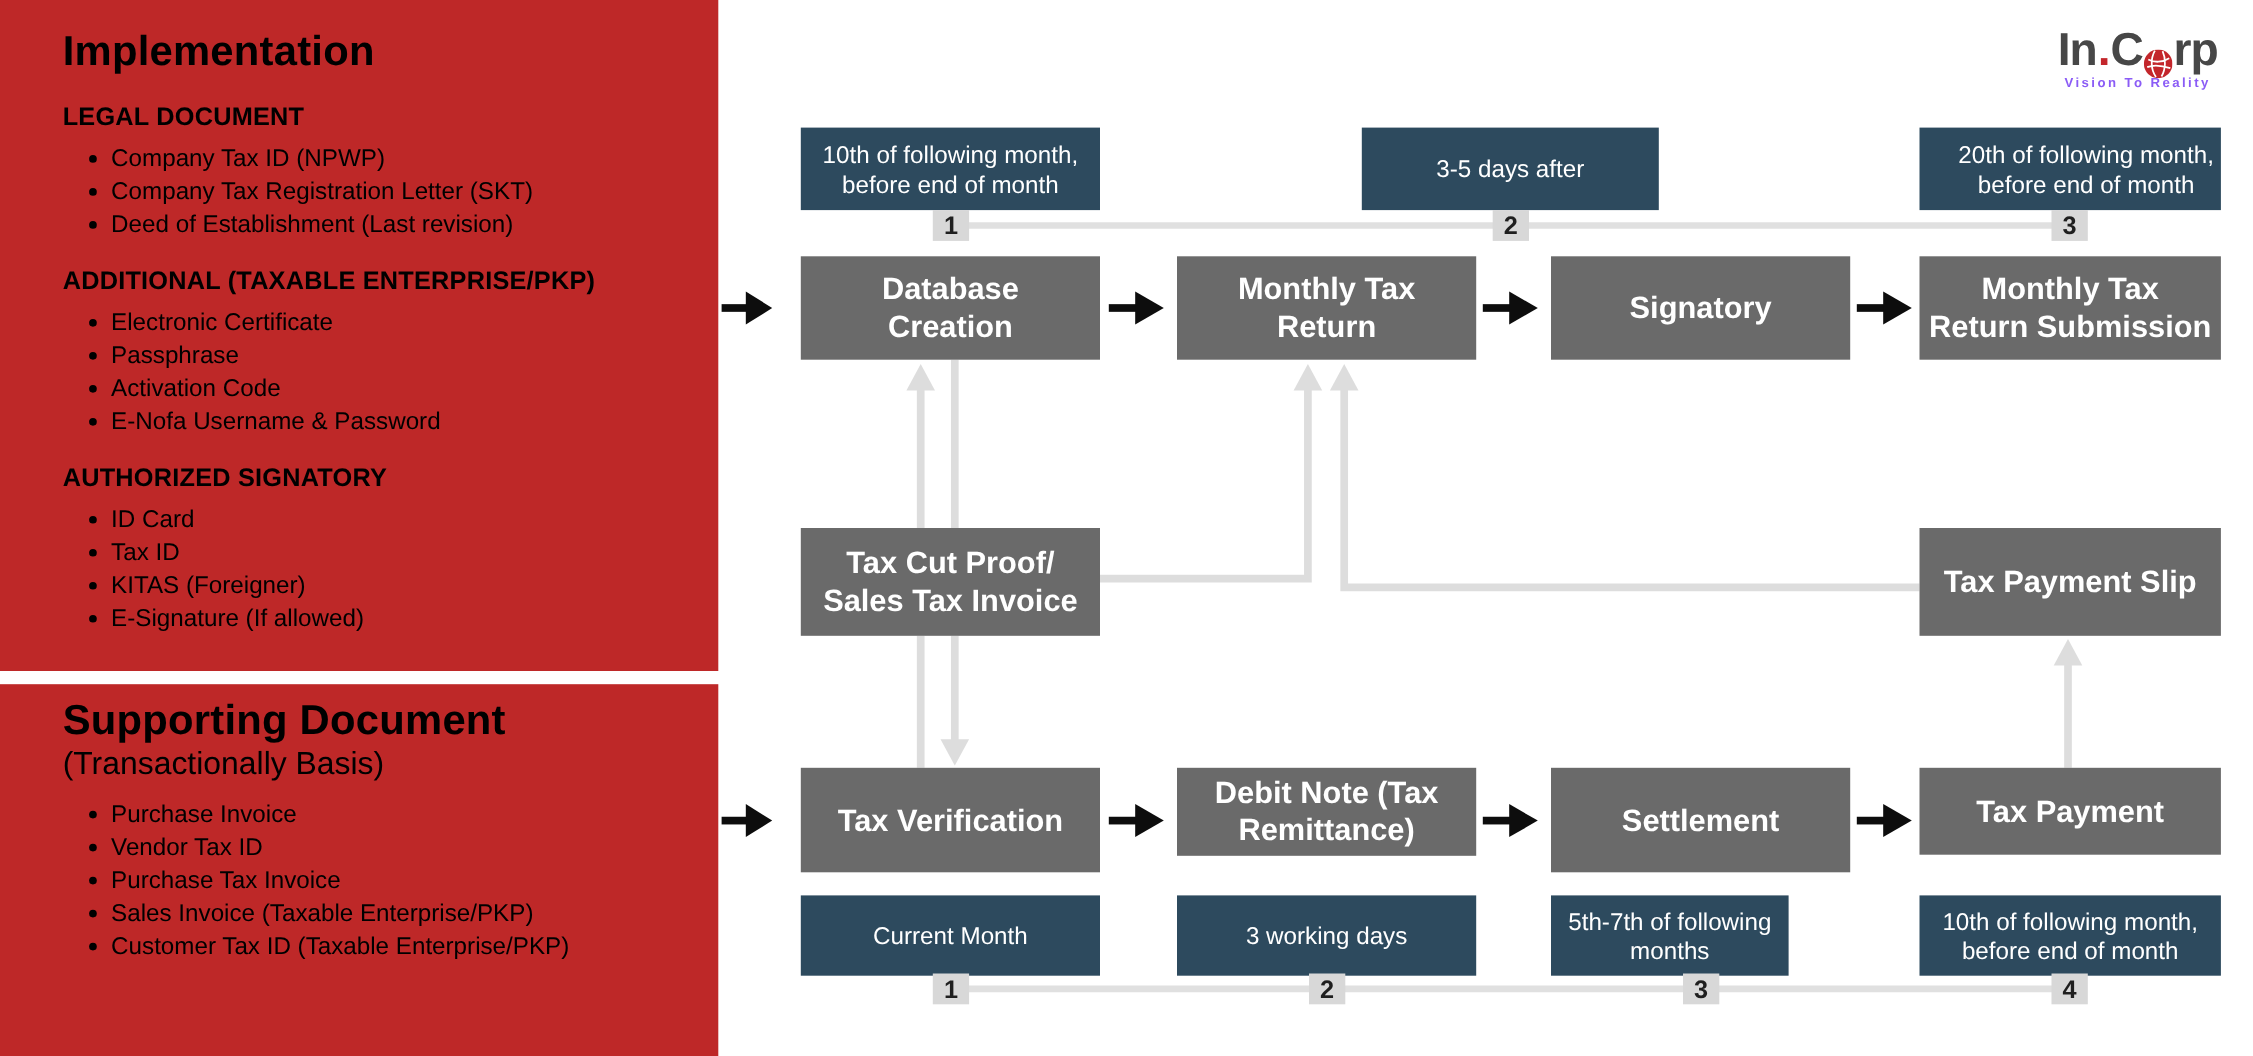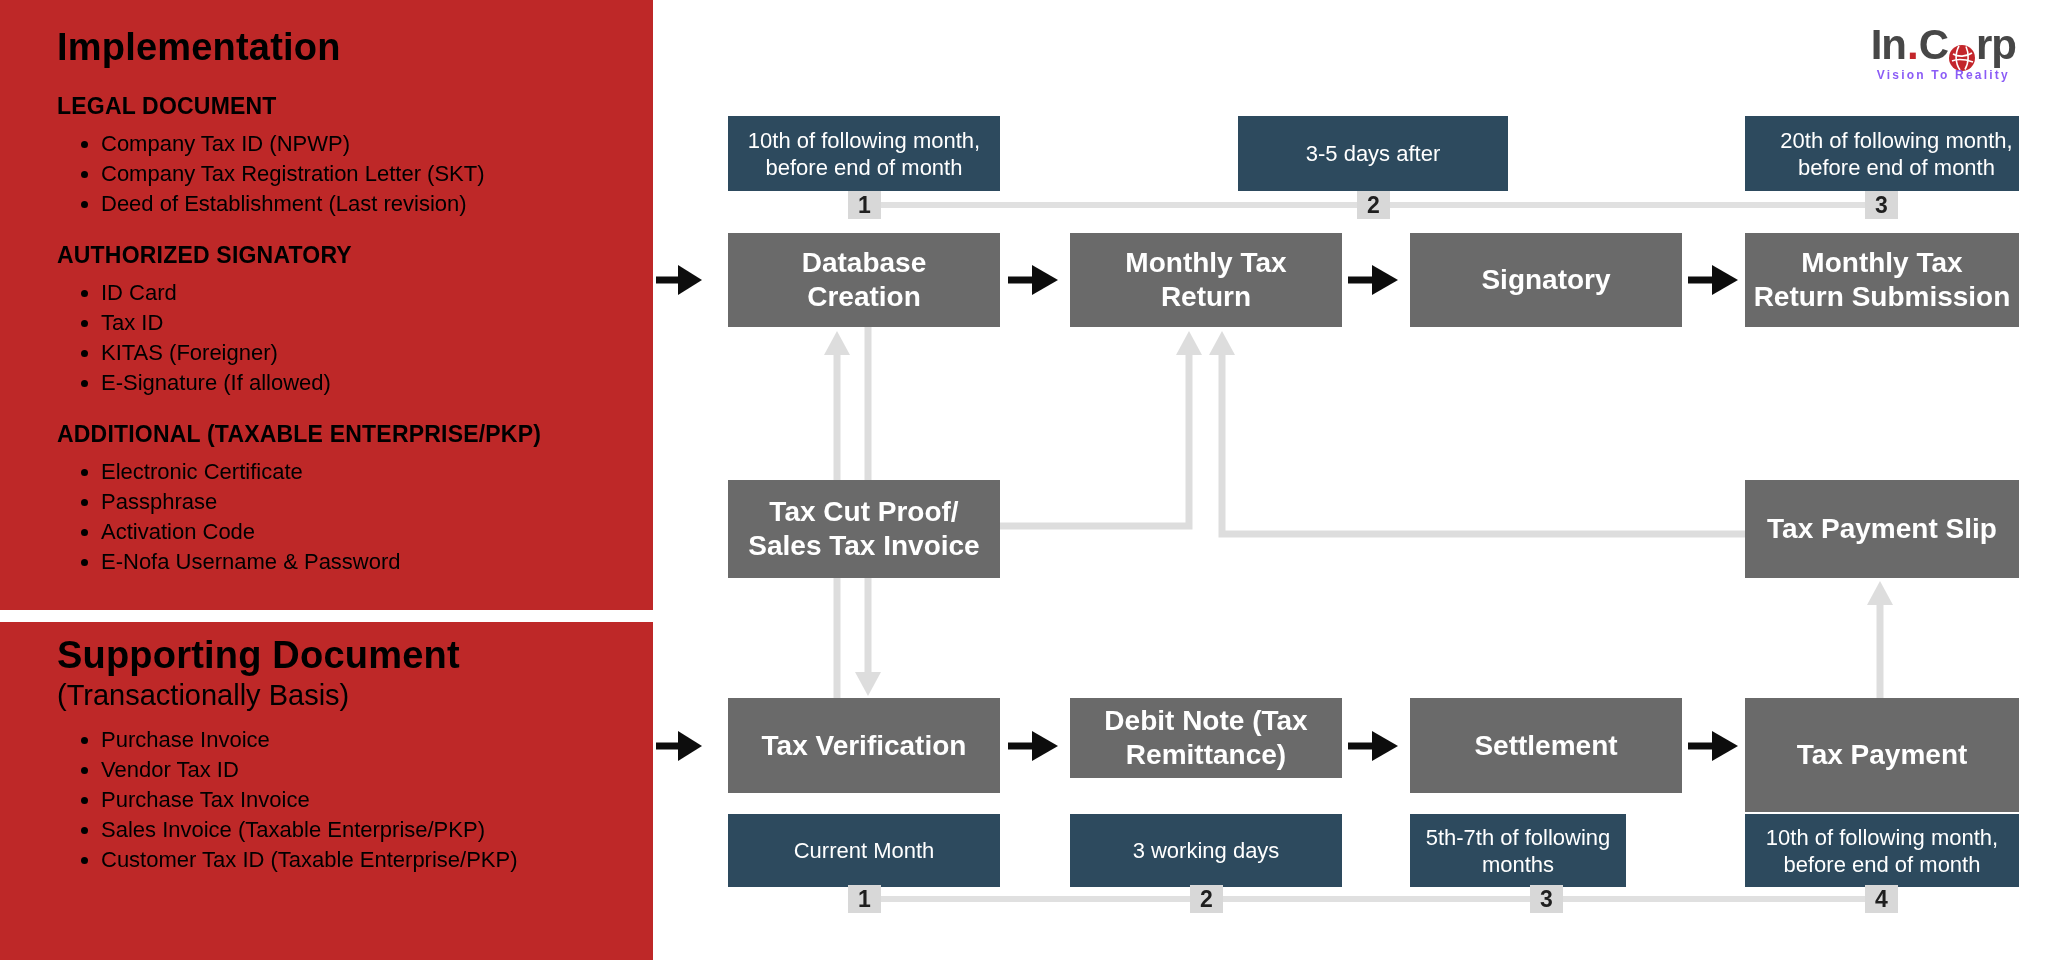--- a/index.html
+++ b/index.html
@@ -94,36 +94,36 @@
     <div>
       <div class="group-heading">LEGAL DOCUMENT</div>
       <ul>
         <li>Company Tax ID (NPWP)</li>
         <li>Company Tax Registration Letter (SKT)</li>
         <li>Deed of Establishment (Last revision)</li>
       </ul>
     </div>
 
     <div>
+      <div class="group-heading">ADDITIONAL (TAXABLE ENTERPRISE/PKP)</div>
+      <ul>
+        <li>Electronic Certificate</li>
+        <li>Passphrase</li>
+        <li>Activation Code</li>
+        <li>E-Nofa Username &amp; Password</li>
+      </ul>
+    </div>
+
+    <div>
       <div class="group-heading">AUTHORIZED SIGNATORY</div>
       <ul>
         <li>ID Card</li>
         <li>Tax ID</li>
         <li>KITAS (Foreigner)</li>
         <li>E-Signature (If allowed)</li>
-      </ul>
-    </div>
-
-    <div>
-      <div class="group-heading">ADDITIONAL (TAXABLE ENTERPRISE/PKP)</div>
-      <ul>
-        <li>Electronic Certificate</li>
-        <li>Passphrase</li>
-        <li>Activation Code</li>
-        <li>E-Nofa Username &amp; Password</li>
       </ul>
     </div>
   </div>
 
   <div class="panel panel-bottom">
     <div class="panel-title" style="margin-bottom:2px;">Supporting Document</div>
     <div class="panel-subtitle">(Transactionally Basis)</div>
     <ul>
       <li>Purchase Invoice</li>
       <li>Vendor Tax ID</li>
@@ -152,21 +152,21 @@
 Return Submission</div>
 
   <div class="fbox gray" style="left:728px;top:480px;width:272px;height:98px;">Tax Cut Proof/
 Sales Tax Invoice</div>
   <div class="fbox gray" style="left:1745px;top:480px;width:274px;height:98px;text-align:right;">Tax Payment Slip</div>
 
   <div class="fbox gray" style="left:728px;top:698px;width:272px;height:95px;">Tax Verification</div>
   <div class="fbox gray" style="left:1070px;top:698px;width:272px;height:80px;">Debit Note (Tax
 Remittance)</div>
   <div class="fbox gray" style="left:1410px;top:698px;width:272px;height:95px;">Settlement</div>
-  <div class="fbox gray" style="left:1745px;top:698px;width:274px;height:114px;">Tax Payment</div>
+  <div class="fbox gray" style="left:1745px;top:698px;width:274px;height:79px;">Tax Payment</div>
 
   <div class="fbox navy" style="left:728px;top:814px;width:272px;height:73px;">Current Month</div>
   <div class="fbox navy" style="left:1070px;top:814px;width:272px;height:73px;">3 working days</div>
   <div class="fbox navy" style="left:1410px;top:814px;width:216px;height:73px;">5th-7th of following
 months</div>
   <div class="fbox navy" style="left:1745px;top:814px;width:274px;height:73px;">10th of following month,
 before end of month</div>
 
   <div class="badge" style="left:848px;top:885px;">1</div>
   <div class="badge" style="left:1190px;top:885px;">2</div>

